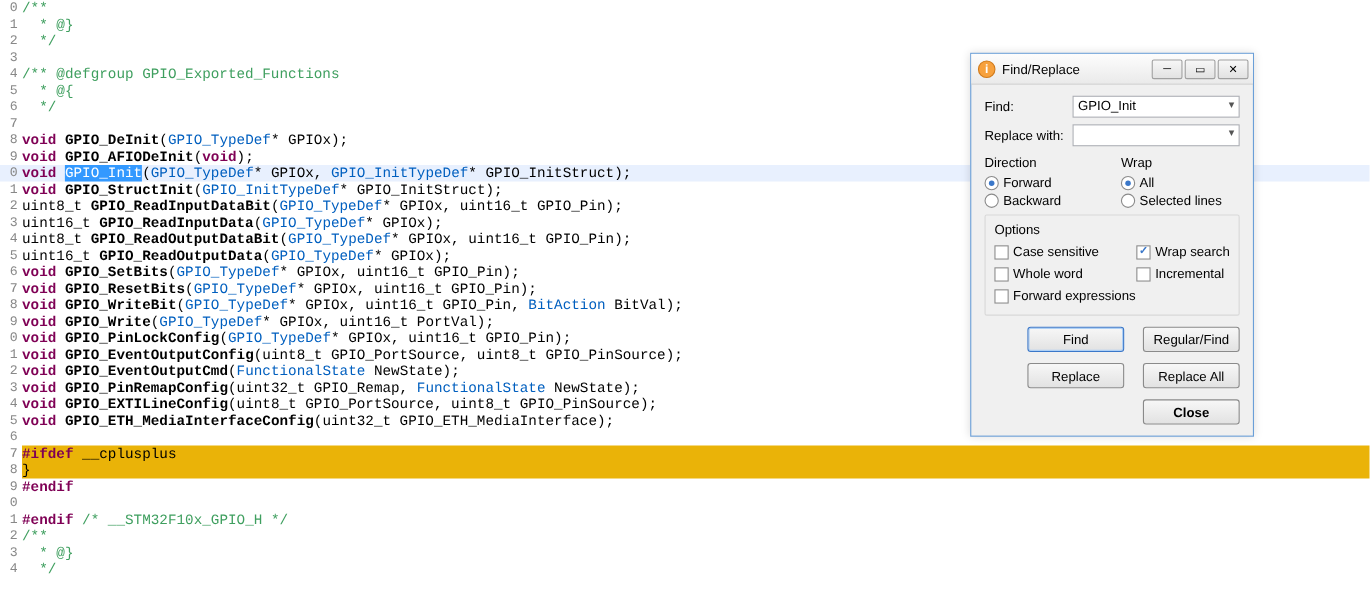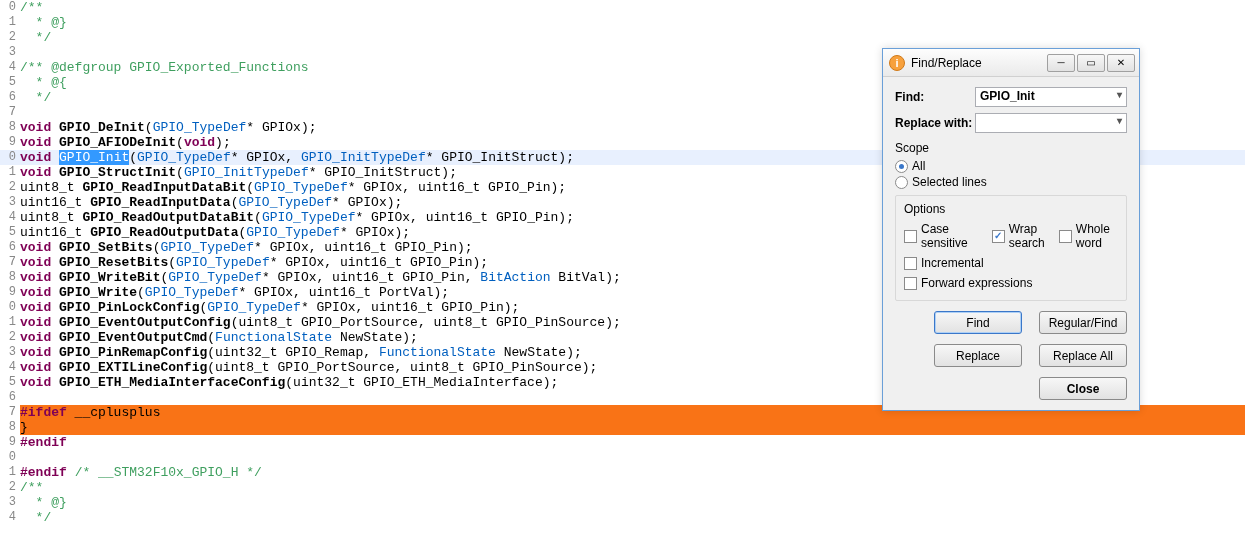--- a/index.html
+++ b/index.html
@@ -39,21 +39,21 @@
   }
   .code {
     flex: 1;
     padding-left: 2px;
   }
   .c-comment { color: #3f9f5f; }
   .c-keyword { color: #7f0055; font-weight: bold; }
   .c-func { color: #000; font-weight: bold; }
   .c-type { color: #005fbf; }
   .c-preproc { color: #7f0055; font-weight: bold; }
-  .c-grayblock { background: #f97316; display:inline-block; width:100%; }
+  .c-grayblock { background: #eab308; display:inline-block; width:100%; }
   .sel { background: #3399ff; color: #fff; }
 
   
   .dialog {
     position: absolute;
     top: 48px;
     left: 882px;
     width: 258px;
     background: #f0f0f0;
     border: 1px solid #6a9fd8;
@@ -83,21 +83,21 @@
   .win-btn {
     width: 28px; height: 18px;
     border: 1px solid #a0a0a0;
     background: linear-gradient(#f7f7f7,#e2e2e2);
     margin-left: 2px;
     display: flex; align-items:center; justify-content:center;
     font-size: 10px;
     border-radius: 2px;
   }
   .dlg-body { padding: 10px 12px 10px 12px; }
-  .row { display:flex; align-items:center; margin-bottom:6px;font-weight:bold; }
+  .row { display:flex; align-items:center; margin-bottom:6px; }
   .row label.lbl { width: 80px; }
   .combo {
     flex:1; height:20px;
     border:1px solid #abadb3;
     background:#fff;
     padding:1px 18px 1px 4px;
     position:relative;
     font-size:12px;
   }
   .combo::after {
@@ -115,21 +115,21 @@
     flex-shrink:0;
   }
   .radio { border-radius:50%; }
   .radio.checked::after {
     content:""; width:5px; height:5px; background:#3a77c9; border-radius:50%;
   }
   .chk.checked::after {
     content:"✓"; color:#3a77c9; font-size:10px; line-height:1; font-weight:bold;
   }
   .options-box { border:1px solid #d8d8d8; padding:6px 8px 8px 8px; margin-top:4px; border-radius:2px; }
-  .options-grid { display:grid; grid-template-columns:1fr 1fr 1fr; gap:2px 8px; margin-top:4px; }
+  .options-grid { display:grid; grid-template-columns:1fr; gap:2px 8px; margin-top:4px; }
   .btn-row { display:flex; gap:17px; justify-content:flex-end; margin-top:10px; }
   .btn {
     height:23px; min-width:88px;
     border:1px solid #8a8a8a;
     background:linear-gradient(#f7f7f7,#e2e2e2);
     border-radius:3px;
     display:flex; align-items:center; justify-content:center;
     font-size:12px;
   }
   .btn.default { border:1px solid #3a77c9; box-shadow:0 0 0 1px #aed0f5 inset; }
@@ -153,21 +153,32 @@
       <label class="lbl">Find:</label>
       <div class="combo">GPIO_Init</div>
     </div>
     <div class="row">
       <label class="lbl">Replace with:</label>
       <div class="combo"></div>
     </div>
 
     <div class="group-row">
       <div class="group">
-        <div class="group-title">Scope</div>
+        <div class="group-title">Direction</div>
+        <div class="radio-row">
+            <span class="radio checked"></span>
+            <span>Forward</span>
+          </div>
+        <div class="radio-row">
+            <span class="radio"></span>
+            <span>Backward</span>
+          </div>
+      </div>
+      <div class="group">
+        <div class="group-title">Wrap</div>
         <div class="radio-row">
             <span class="radio checked"></span>
             <span>All</span>
           </div>
         <div class="radio-row">
             <span class="radio"></span>
             <span>Selected lines</span>
           </div>
       </div>
     </div>

